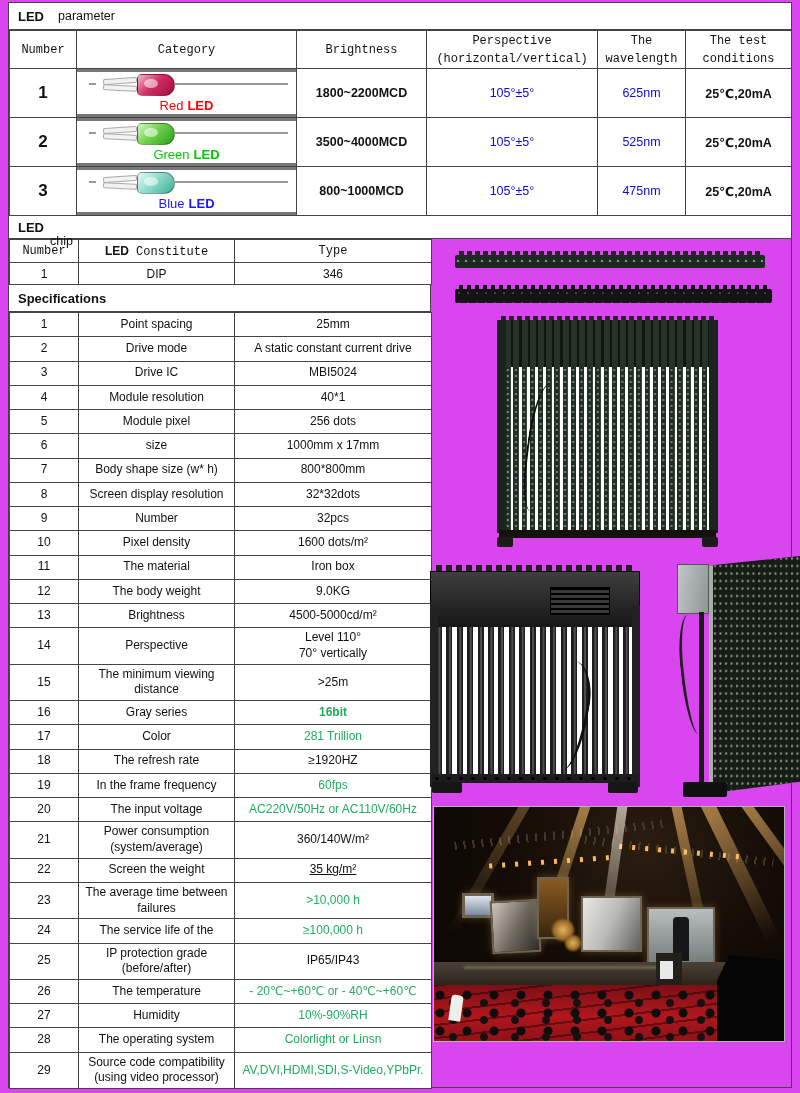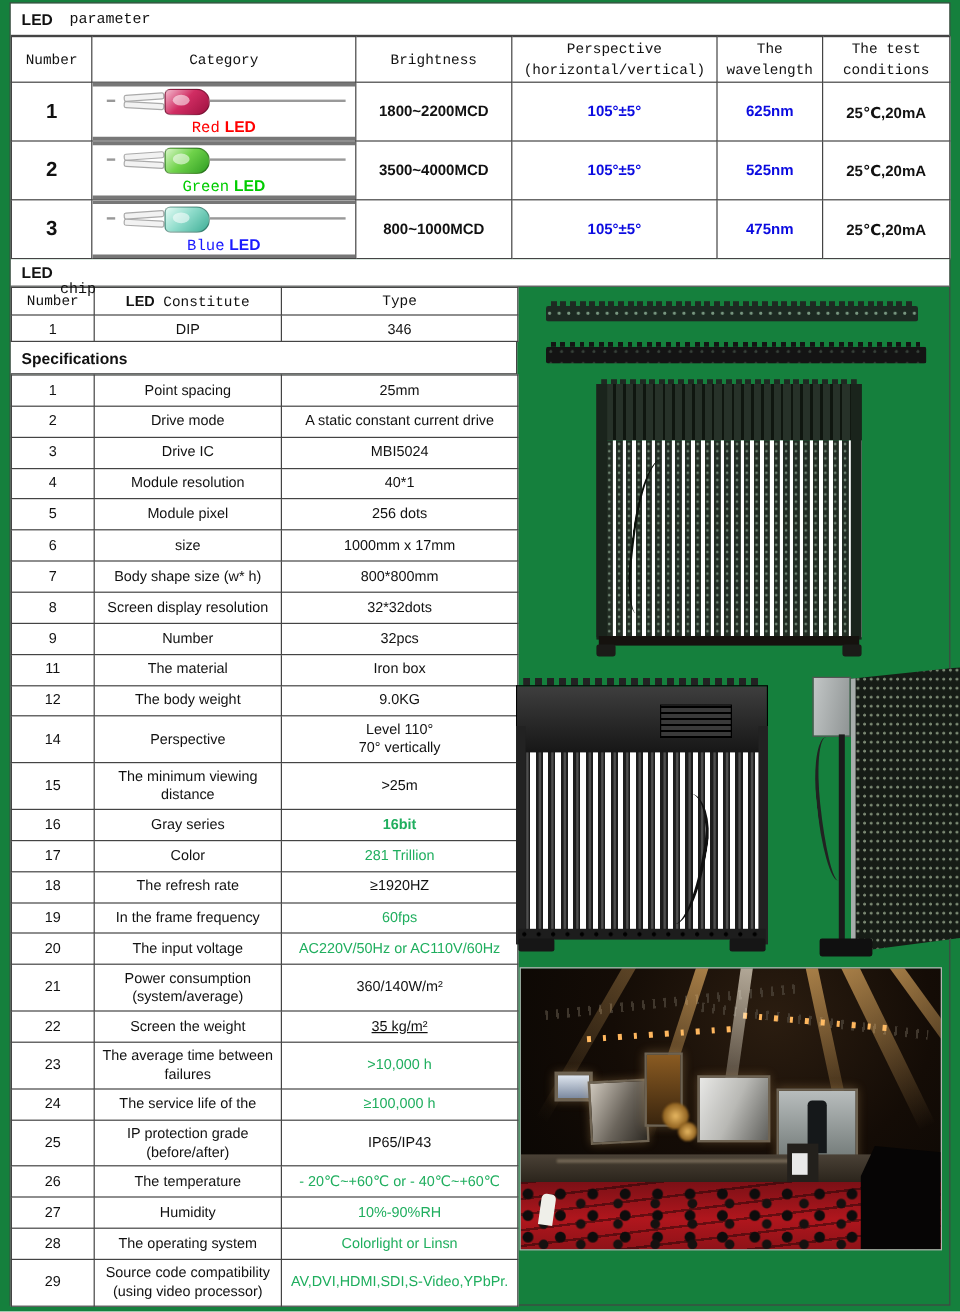--- a/index.html
+++ b/index.html
@@ -1,40 +1,40 @@
 <!DOCTYPE html>
 <html><head>
 <meta charset="utf-8">
 <style>
   html,body{margin:0;padding:0;background:#fff;}
-  .page{position:relative;width:800px;height:1093px;background:#15803d;
+  .page{position:relative;width:800px;height:1093px;background:#d946ef;
         font-family:"Liberation Sans","DejaVu Sans",sans-serif;color:#111;overflow:hidden;}
   .frame{position:absolute;left:8px;top:2px;width:782px;height:1084px;border:1px solid #444;}
-  .mono{font-family:Liberation Mono, monospace;}
+  .mono{font-family:Liberation Sans, sans-serif;}
 
   
   .band{border-bottom:1px solid #444;display:flex;align-items:center;padding-left:9px;box-sizing:border-box;background:#fff;}
   .band b{font-size:13px;}
   .band .mono{font-size:12.5px;}
   .band1{height:27px;}
   .band1 .mono{margin-left:14px;}
   .band2{height:23px;}
   .band2 .mono{margin-left:6px;margin-top:28px;}
   .band3{height:27px;width:422px;border-right:1px solid #444;font-size:13px;font-weight:bold;}
 
   
   table{border-collapse:collapse;table-layout:fixed;background:#fff;}
   td,th{border:1px solid #444;text-align:center;vertical-align:middle;padding:0 2px;box-sizing:border-box;overflow:hidden;}
   .toptable{width:782px;}
   .toptable th{font-family:"Liberation Mono","DejaVu Sans Mono",monospace;font-weight:normal;font-size:12px;line-height:1.5;}
   .toptable .hrow{height:38px;}
   .toptable .drow{height:49px;}
   .toptable td.num{font-size:17px;font-weight:bold;}
   .toptable td.bval{font-size:12.5px;font-weight:bold;}
-  .toptable td.blue{font-size:12.5px;font-weight:bold;color:#0b0be0;}
+  .toptable td.blue{font-size:12.5px;font-weight:normal;color:#0b0be0;}
 
   .cat{padding:0;}
   .catwrap{height:100%;box-shadow:inset 0 3px 0 #777,inset 0 -3px 0 #777;position:relative;}
   .ledpic{position:relative;height:28px;}
   .ledpic i{position:absolute;display:block;}
   .dash{left:12px;top:14px;width:7px;height:2px;background:#999;}
   .leg{left:26px;width:32px;height:4px;background:#f2f2f2;border:1px solid #aaa;border-radius:2px;}
   .lg1{top:9px;transform:rotate(-4deg);}
   .lg2{top:16px;transform:rotate(3deg);}
   .bulb{left:60px;top:5px;width:36px;height:20px;border-radius:5px 11px 11px 5px;border:1px solid rgba(0,0,0,.3);}
@@ -348,28 +348,38 @@
             <td>8</td>
             <td>Screen display resolution</td>
             <td class="value">32*32dots</td>
           </tr>
           <tr>
             <td>9</td>
             <td>Number</td>
             <td class="value">32pcs</td>
           </tr>
           <tr>
+            <td>10</td>
+            <td>Pixel density</td>
+            <td class="value">1600 dots/m²</td>
+          </tr>
+          <tr>
             <td>11</td>
             <td>The material</td>
             <td class="value">Iron box</td>
           </tr>
           <tr>
             <td>12</td>
             <td>The body weight</td>
             <td class="value">9.0KG</td>
+          </tr>
+          <tr>
+            <td>13</td>
+            <td>Brightness</td>
+            <td class="value">4500-5000cd/m²</td>
           </tr>
           <tr class="tall">
             <td>14</td>
             <td>Perspective</td>
             <td class="value">Level 110°
 70°   vertically</td>
           </tr>
           <tr class="tall">
             <td>15</td>
             <td>The minimum viewing distance</td>

